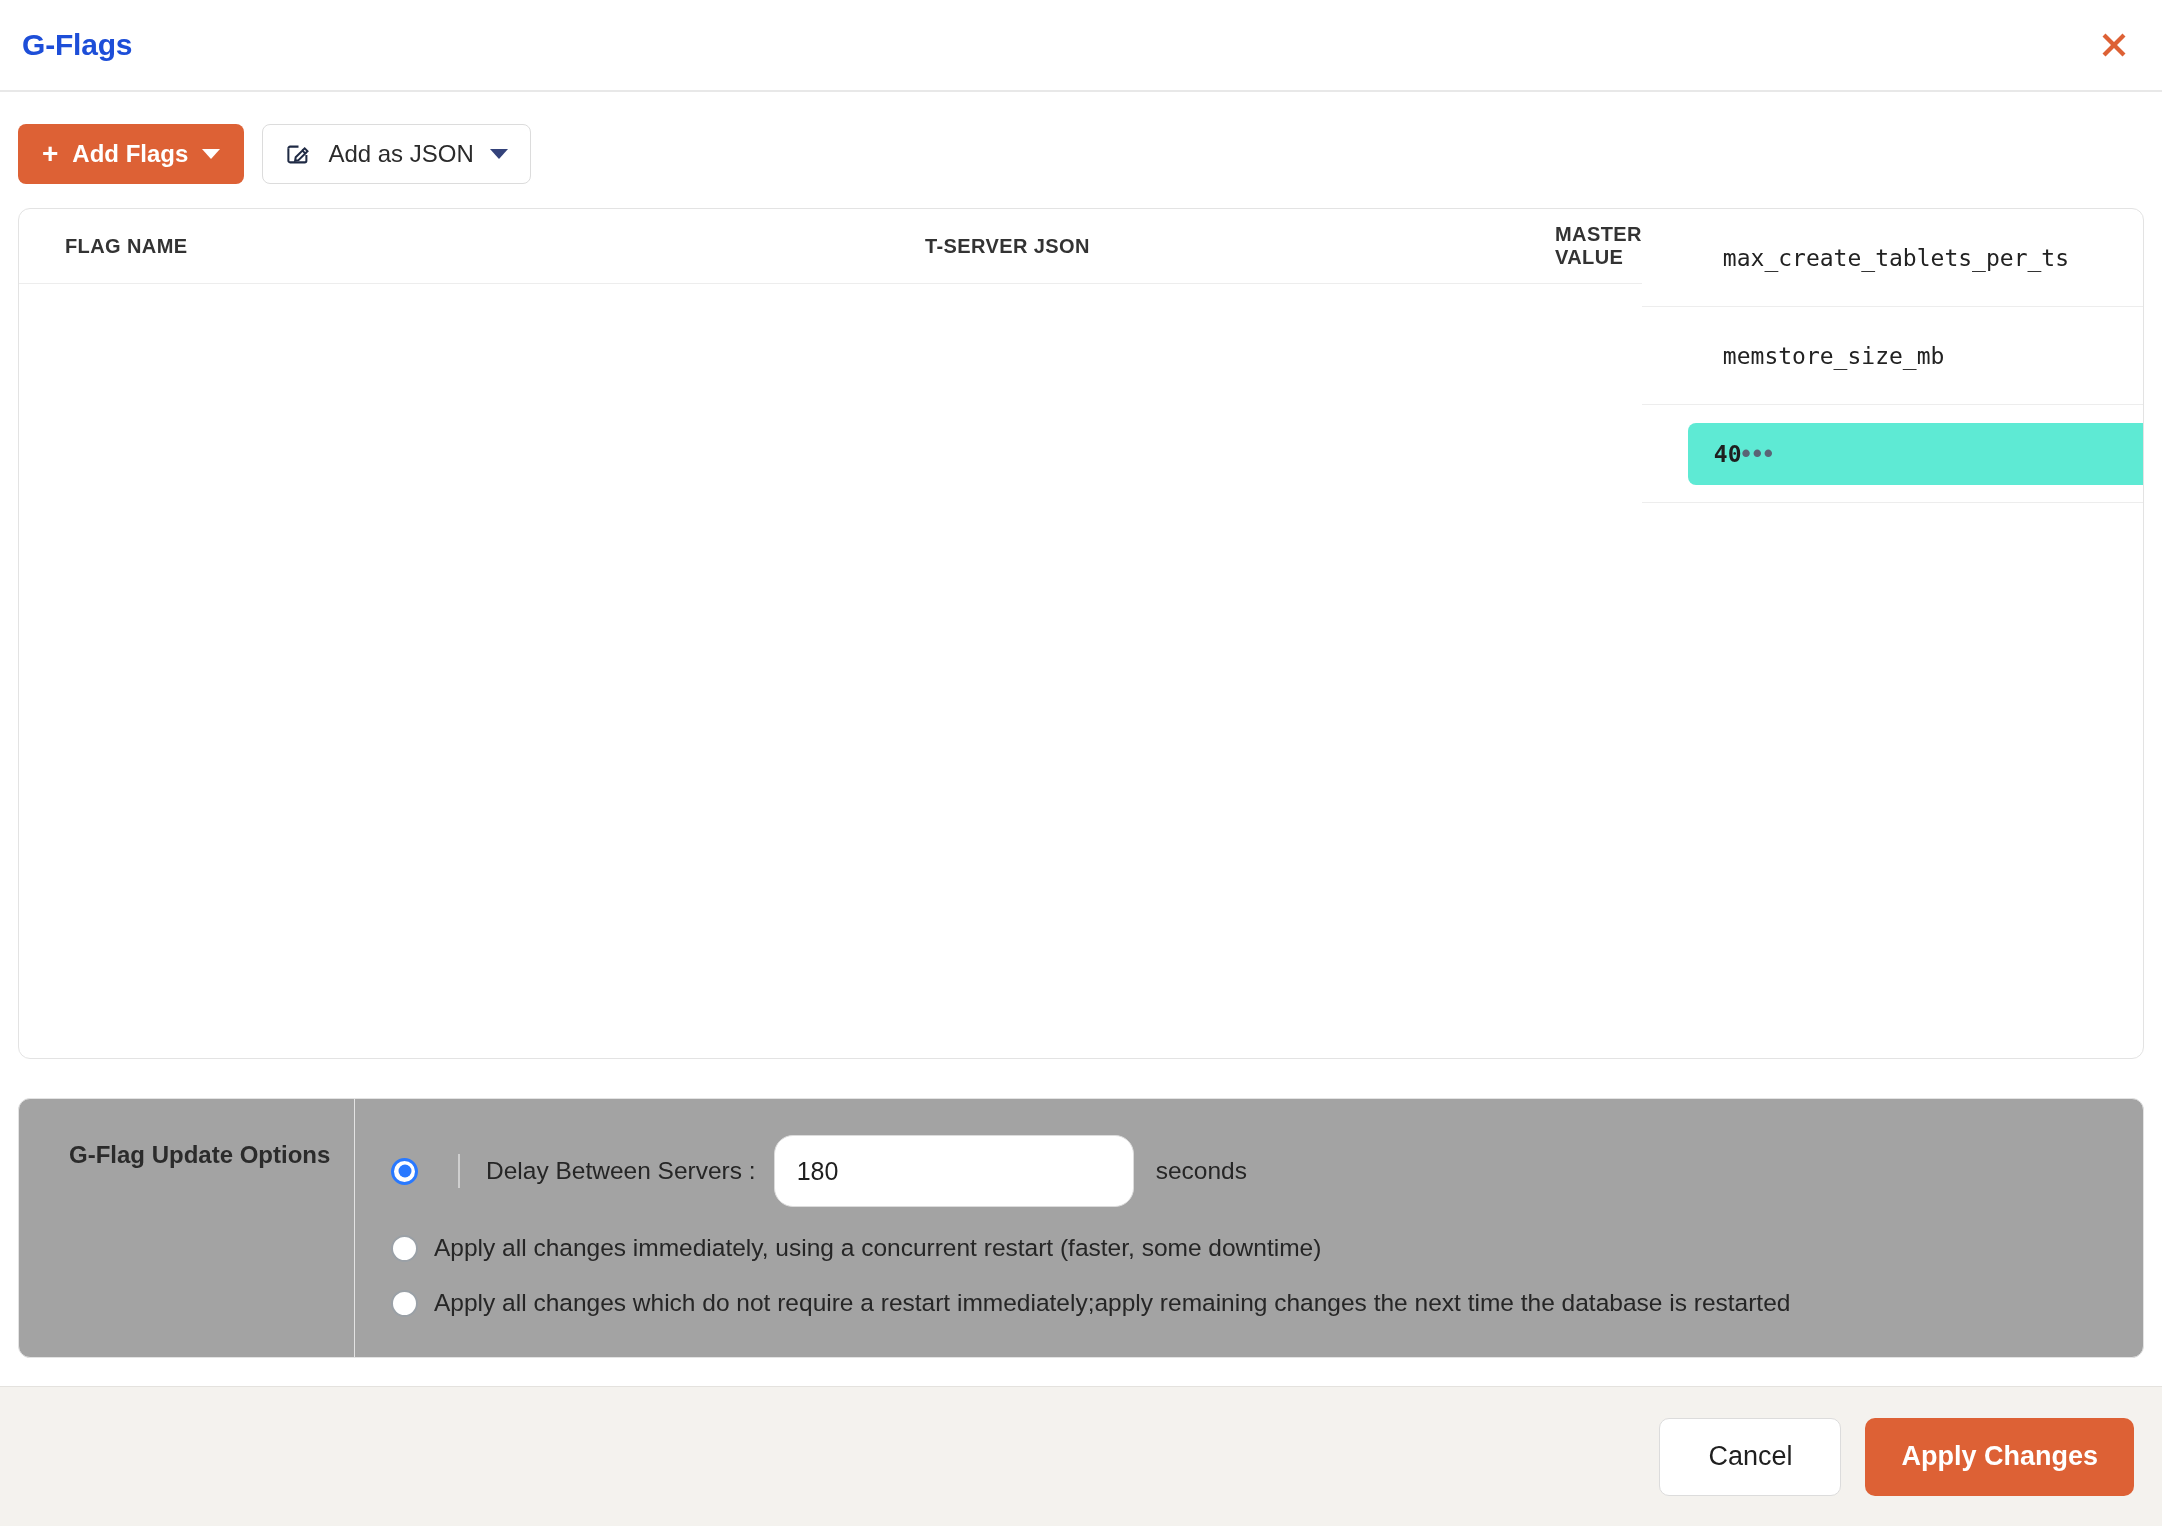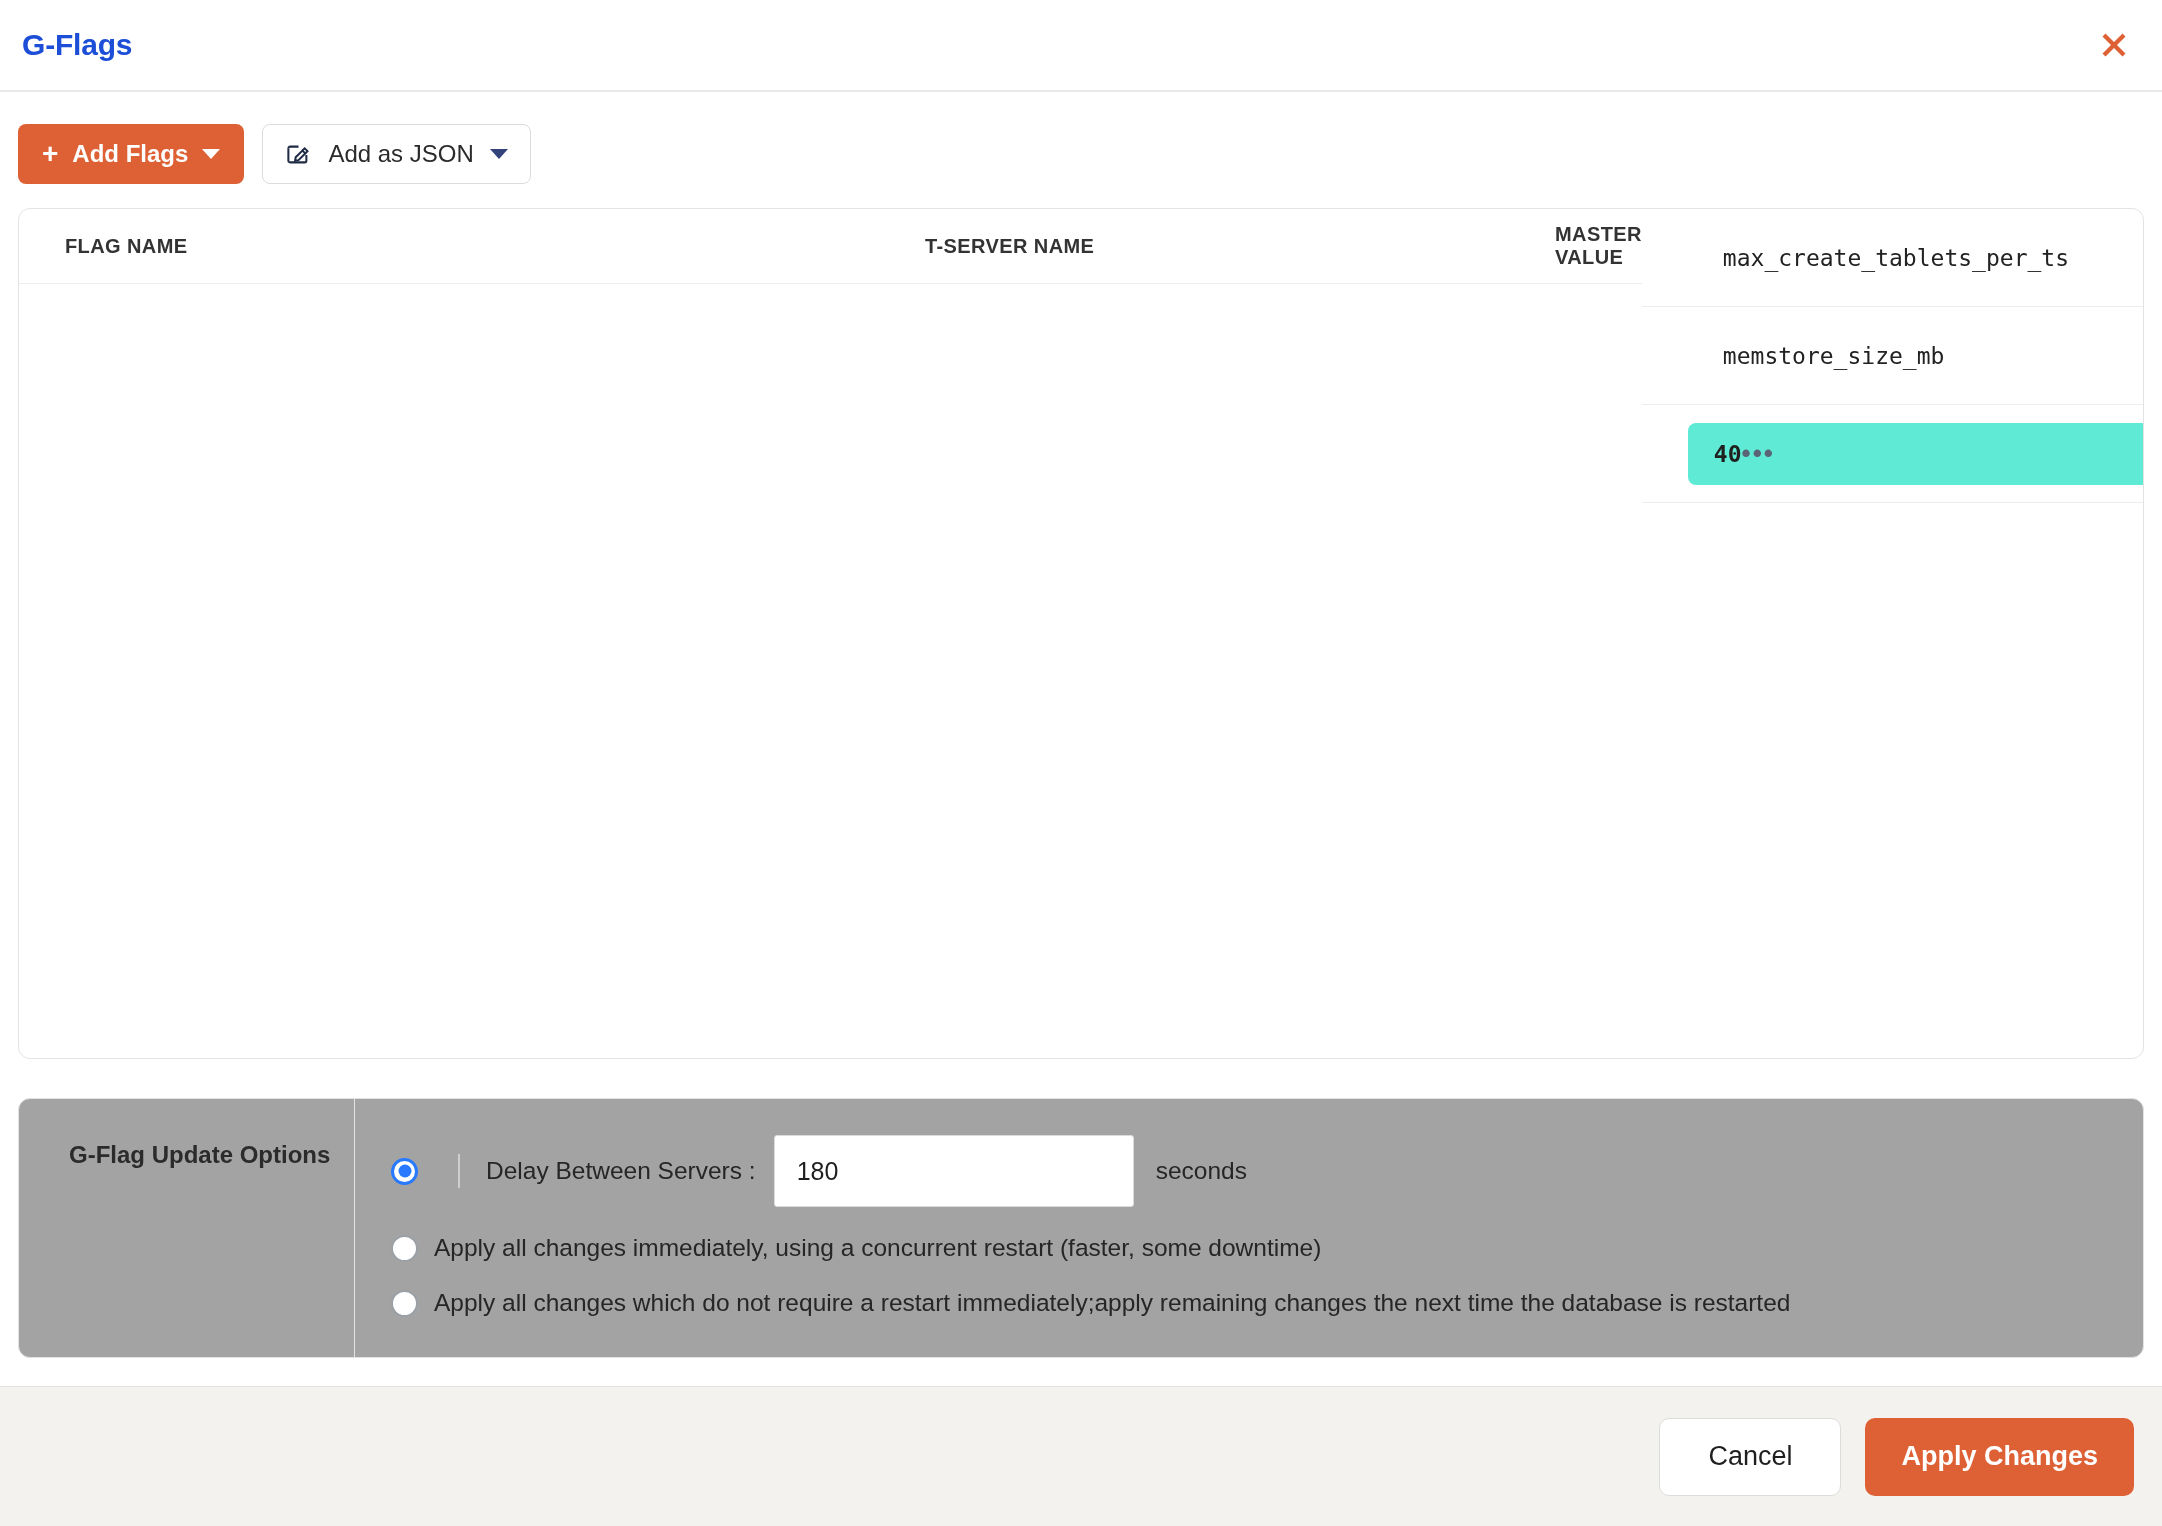--- a/index.html
+++ b/index.html
@@ -289,21 +289,21 @@
   .delay-label {
     font-size: 24.5px;
     color: #262626;
     white-space: nowrap;
     margin-right: 18px;
   }
   .delay-input {
     width: 360px;
     height: 72px;
     border: 1.5px solid #dcdcdc;
-    border-radius: 3px;
+    border-radius: 19px;
     background: #ffffff;
     font-size: 25px;
     color: #1f1f1f;
     padding: 0 22px;
     font-family: "Liberation Sans", sans-serif;
     outline: none;
   }
   .seconds-label {
     font-size: 24.5px;
     color: #262626;
@@ -382,21 +382,21 @@
         </span>
         <span>Add as JSON</span>
         <span class="caret-down"></span>
       </button>
     </div>
 
     <div class="table-card">
 
       <div class="table-head">
         <div class="th col-flag">FLAG NAME</div>
-        <div class="th col-tserver">T-SERVER NAME</div>
+        <div class="th col-tserver">T-SERVER JSON</div>
         <div class="th col-master">MASTER VALUE</div>
       </div>
 
       <div class="table-rows">
 
         <div class="trow">
           <div class="flag-name">max_create_tablets_per_ts</div>
           <div class="cell-wrap-tserver">
             <span class="value-na">n/a</span>
           </div>

